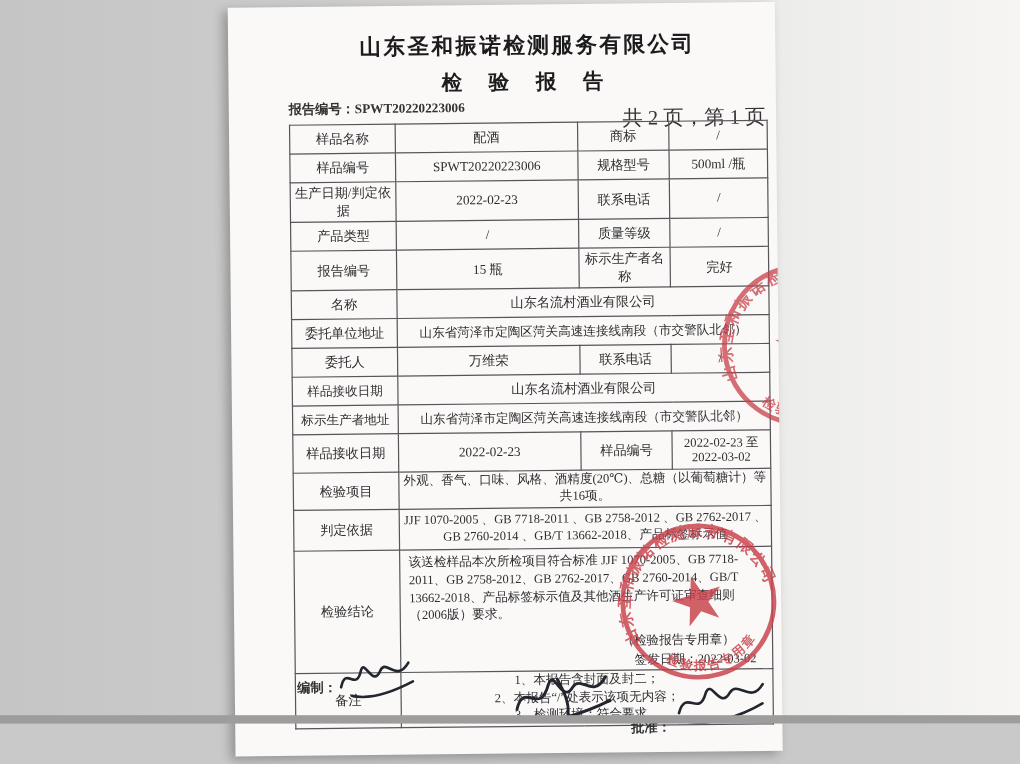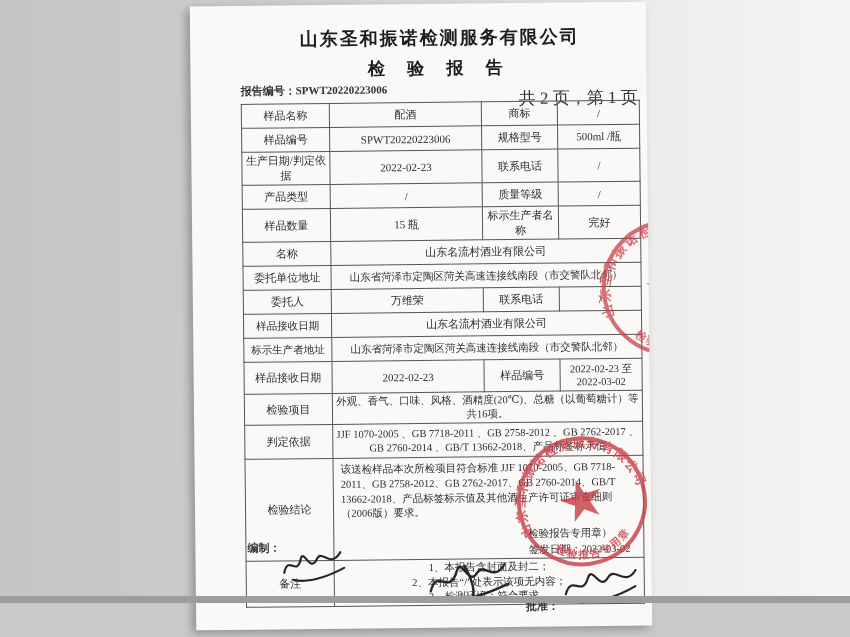--- a/index.html
+++ b/index.html
@@ -39,21 +39,21 @@
   tr.h84{height:84px}
   tr.h46{height:46px}
   td.long{font-size:10.5px;}
   td.left{text-align:left;padding:2px 6px;line-height:1.35;}
   td.pre{white-space:pre-line;}
   td.concl{vertical-align:top;position:relative;}
   .concl-text{text-align:left;padding:3px 4px 0 4px;font-size:10.5px;line-height:1.4;}
   .seal-note{text-align:right;padding-right:28px;margin-top:7px;font-size:10.5px;}
   .issue-date{text-align:right;padding-right:10px;margin-top:2px;font-size:10.5px;}
   .footer-label{position:absolute;font-size:11px;font-weight:bold;color:#333;}
-  .lab-prepared{left:52px;top:535px;}
+  .lab-prepared{left:52px;top:560px;}
   .lab-reviewed{left:197px;top:575px;margin-top:48px;}
   .lab-approved{left:330px;top:596px;}
   .sig{position:absolute;color:#23262f;}
   .sig-1{left:84px;top:540px;transform:rotate(-6deg);}
   .sig-2{left:230px;top:552px;transform:rotate(-5deg);}
   .sig-3{left:365px;top:560px;transform:rotate(-6deg);}
   .stamp{position:absolute;color:#c8404a;opacity:0.82;}
   .stamp text{fill:currentColor;font-family:"Liberation Serif","DejaVu Serif",serif;font-weight:bold;}
   .stamp-main{left:312px;top:424px;width:150px;height:150px;transform:rotate(-16deg);}
   .stamp-side{left:397px;top:206px;width:160px;height:160px;transform:rotate(-8deg);opacity:0.75;}
@@ -95,21 +95,21 @@
           <td>联系电话</td>
           <td>/</td>
         </tr>
         <tr class="h24">
           <td>产品类型</td>
           <td>/</td>
           <td>质量等级</td>
           <td>/</td>
         </tr>
         <tr class="h24">
-          <td>样品数量</td>
+          <td>报告编号</td>
           <td>15 瓶</td>
           <td>标示生产者名称</td>
           <td>完好</td>
         </tr>
         <tr class="h24">
           <td>名称</td>
           <td colspan="3">山东名流村酒业有限公司</td>
         </tr>
         <tr class="h24">
           <td>委托单位地址</td>

